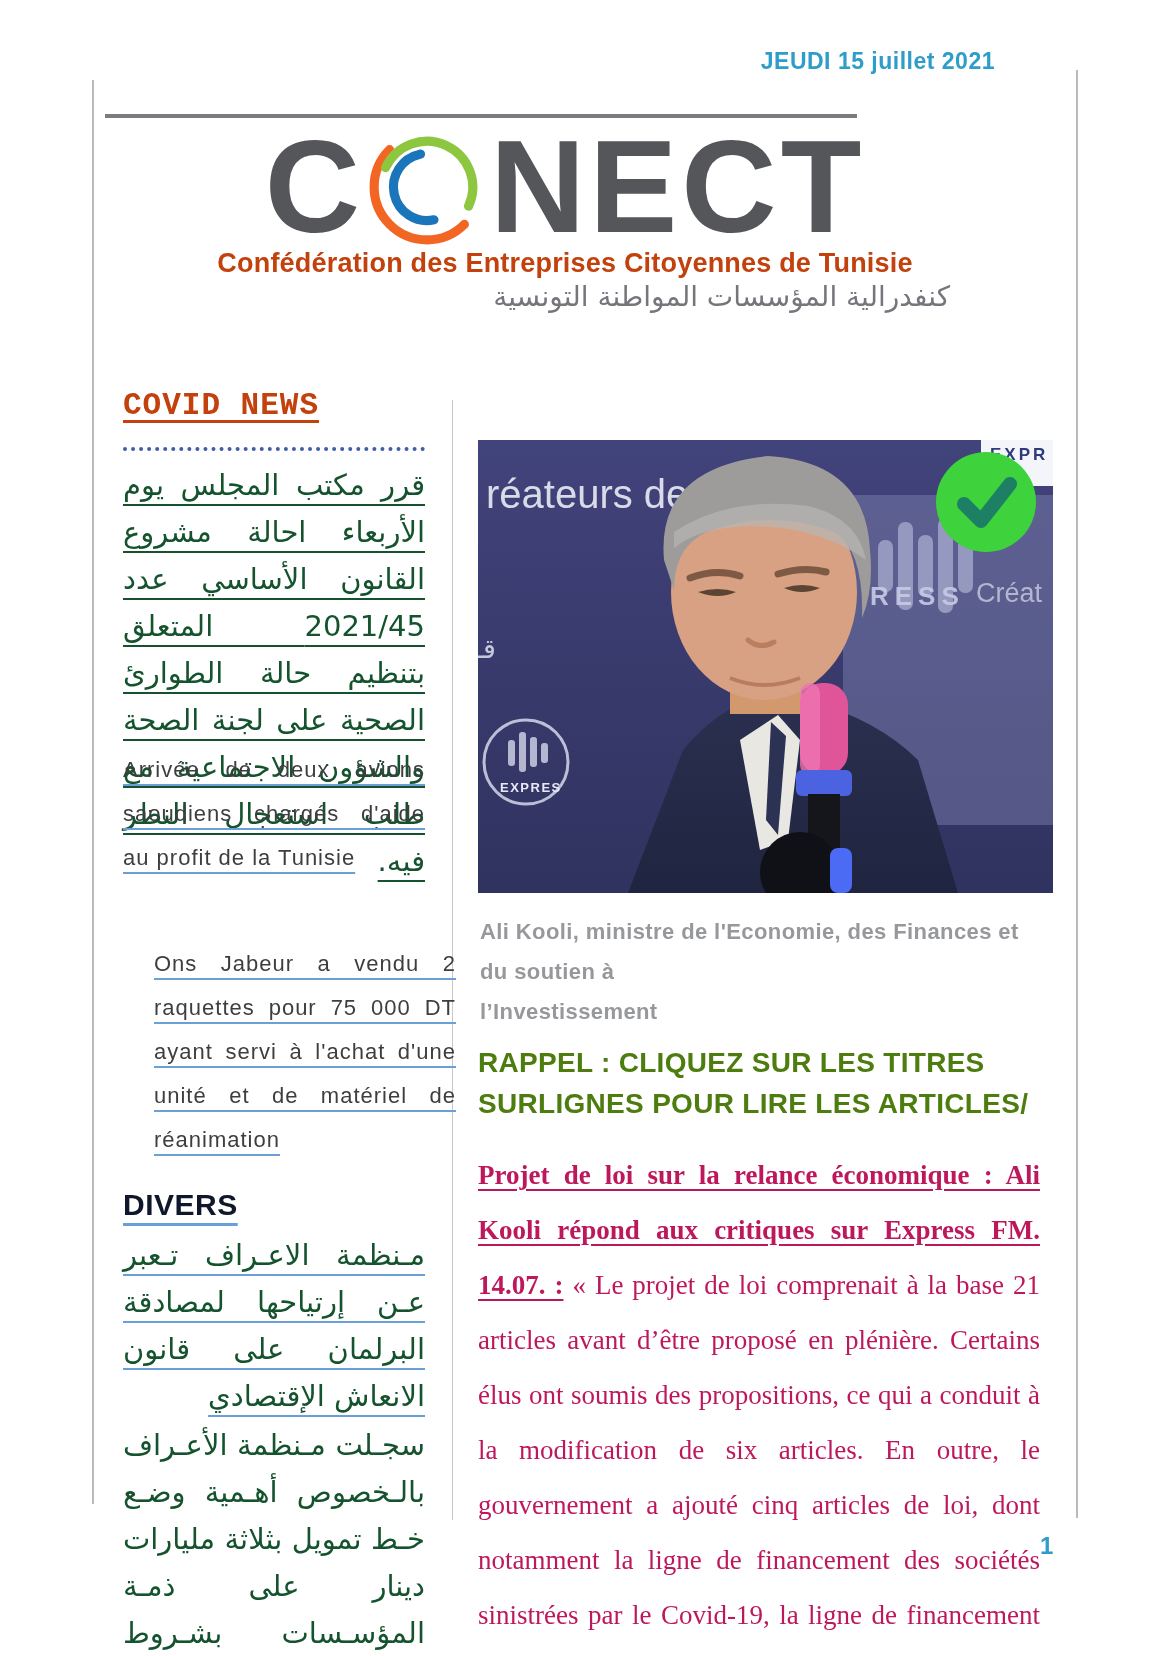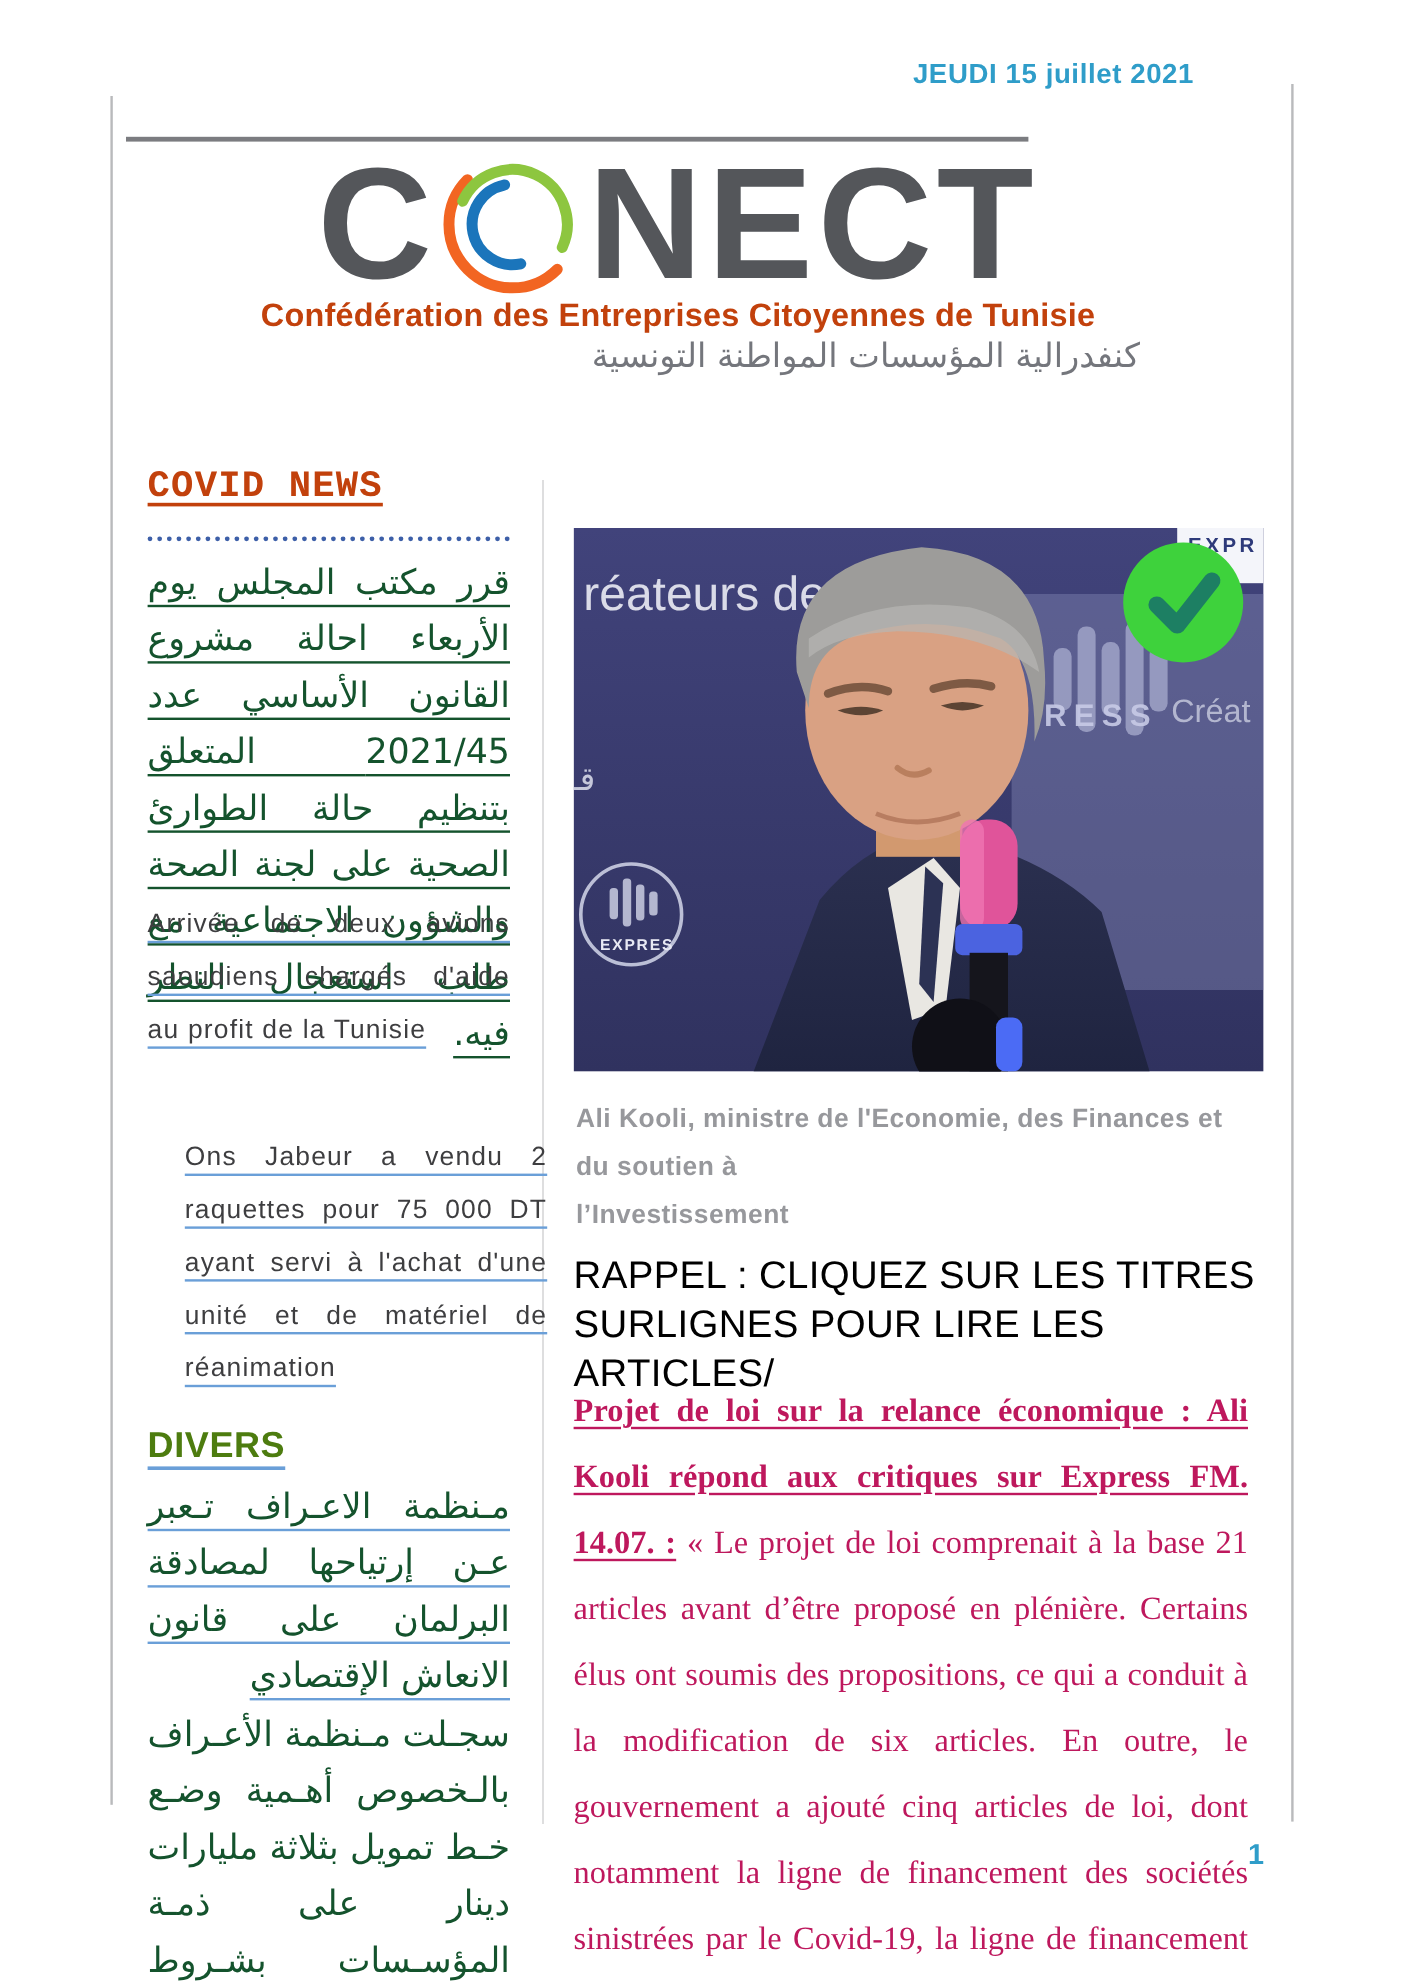--- a/index.html
+++ b/index.html
@@ -24,27 +24,27 @@
               text-decoration:underline;text-underline-offset:6px;letter-spacing:1px;}
   .dotline{border-top:4px dotted #3d5fa8;}
   .ar-text{direction:rtl;text-align:justify;font-family:"DejaVu Sans",sans-serif;
            font-size:29px;line-height:47px;color:#14532d;}
   .ar-underline{text-decoration:underline;text-decoration-thickness:1.5px;text-underline-offset:9px;}
   .ar-link{text-decoration:underline;text-decoration-color:#6a9fd8;text-decoration-thickness:2px;
            text-underline-offset:9px;cursor:pointer;}
   .fr-link{font-size:22px;line-height:44px;color:#3e3e40;letter-spacing:1px;text-align:justify;
            text-decoration:underline;text-decoration-color:#6a9fd8;text-decoration-thickness:2px;
            text-underline-offset:7px;cursor:pointer;}
-  .divers-head{font-size:30px;font-weight:800;color:#4d7c0f;letter-spacing:.5px;
+  .divers-head{font-size:30px;font-weight:800;color:#0f172a;letter-spacing:.5px;
                text-decoration:underline;text-decoration-color:#6a9fd8;text-decoration-thickness:3px;
                text-underline-offset:8px;}
 
   
   .caption{font-size:22px;font-weight:600;color:#97989c;line-height:40px;letter-spacing:.4px;}
-  .rappel{font-size:32px;font-weight:400;color:#000000;line-height:41px;letter-spacing:.3px;}
+  .rappel{font-size:28px;font-weight:700;color:#4d7c0f;line-height:41px;letter-spacing:.3px;}
   .article{font-family:"Liberation Serif",serif;font-size:27px;line-height:55px;color:#be185d;
            text-align:justify;}
   .article .title{font-weight:700;text-decoration:underline;text-decoration-thickness:2px;
                   text-underline-offset:5px;cursor:pointer;}
   .pagenum{color:#2f9dc9;font-size:24px;font-weight:600;}
 </style>
 </head>
 <body>
 
 <div id="page">

